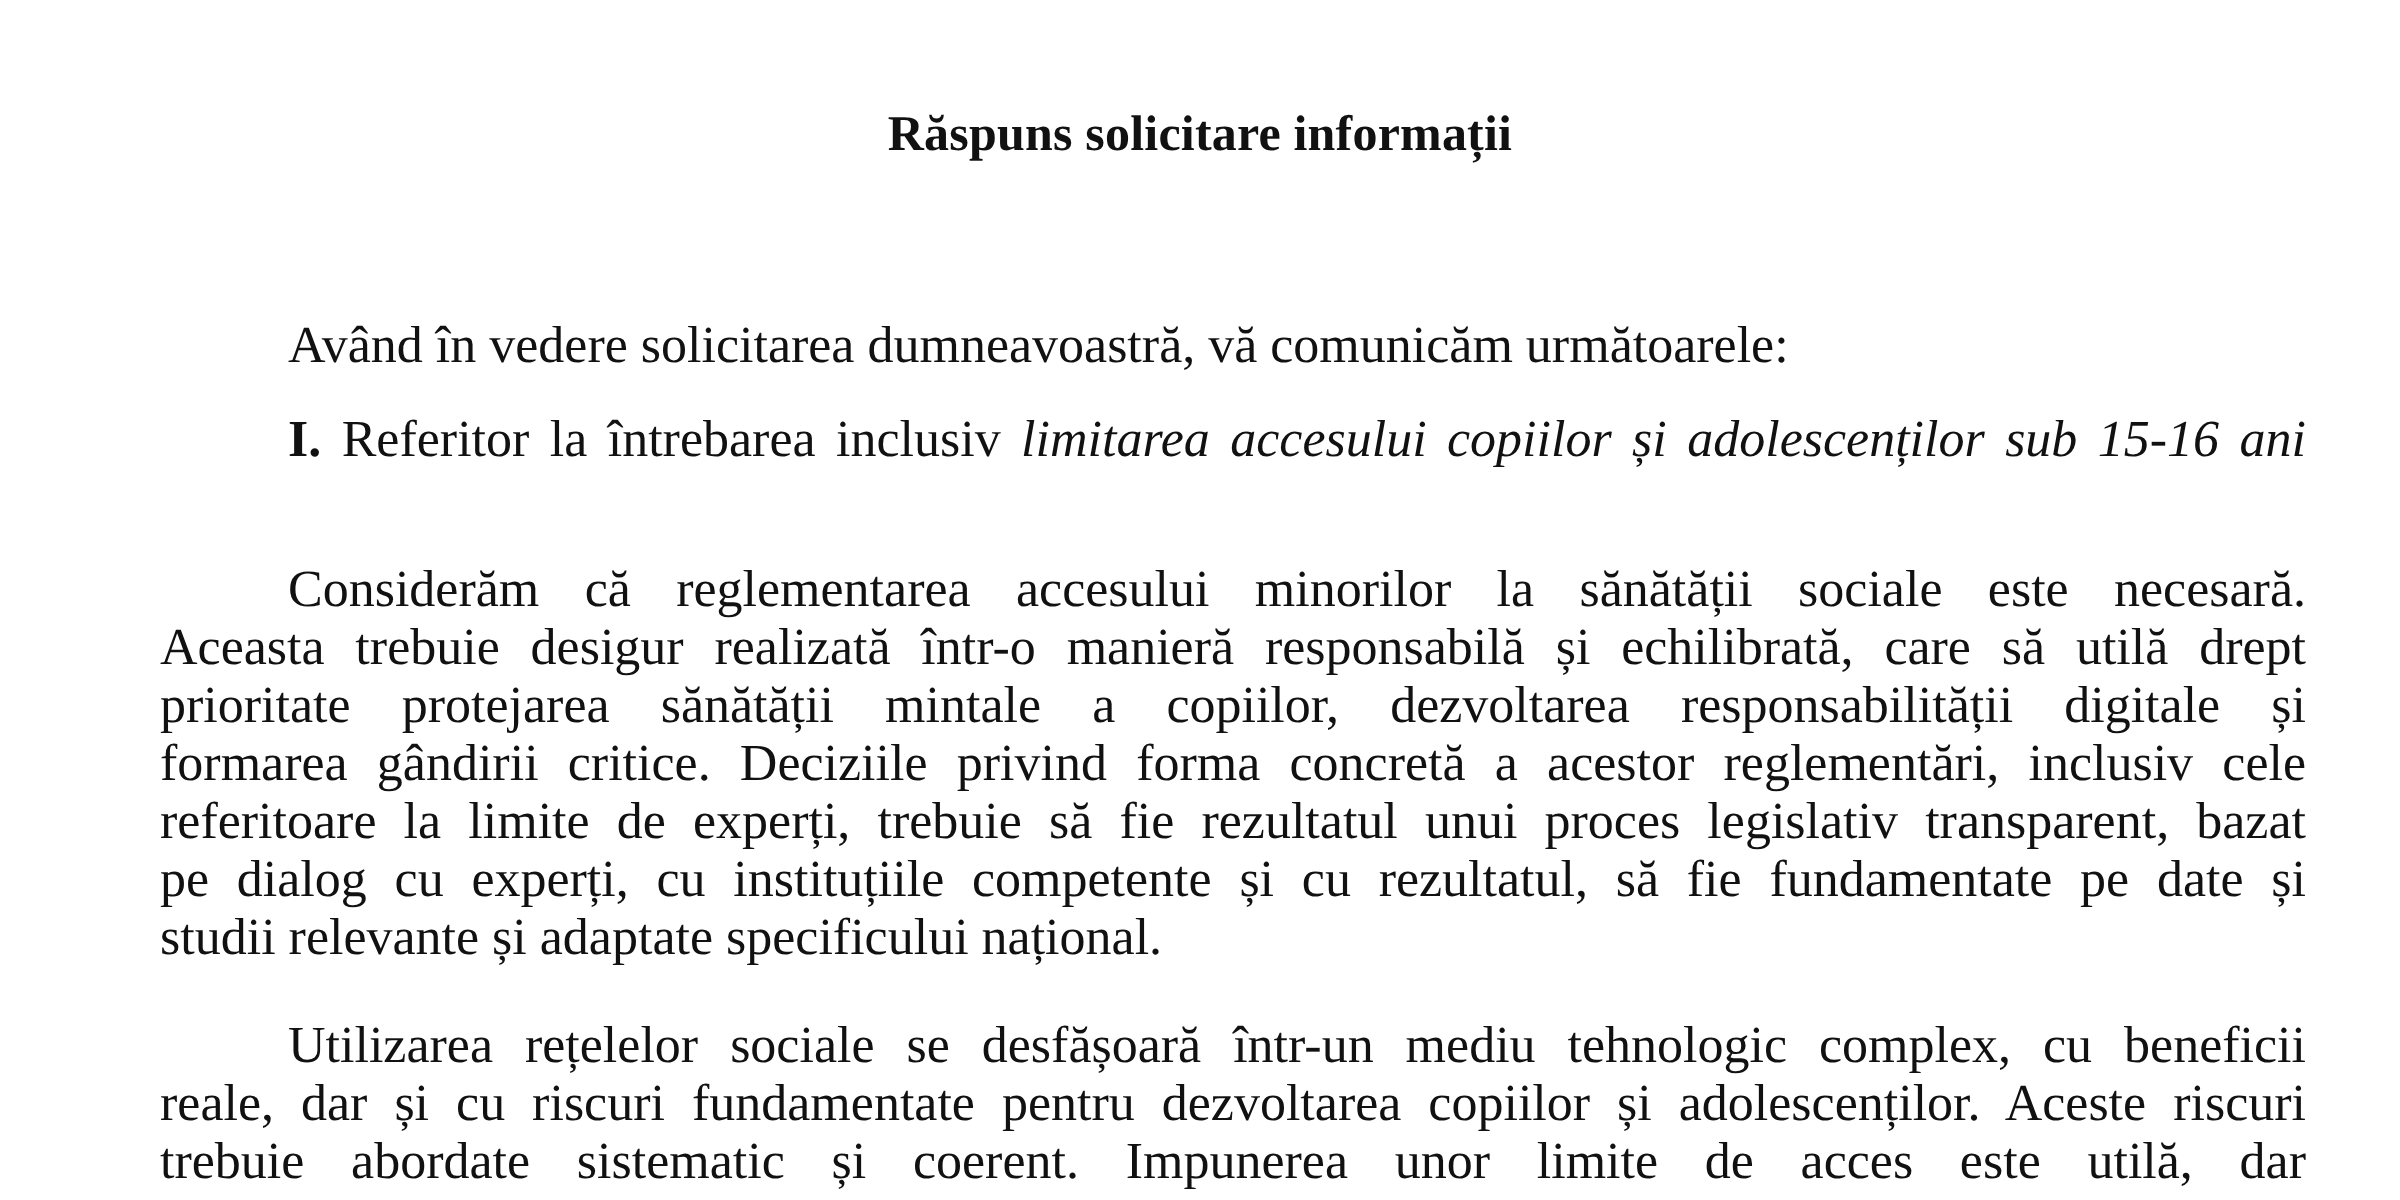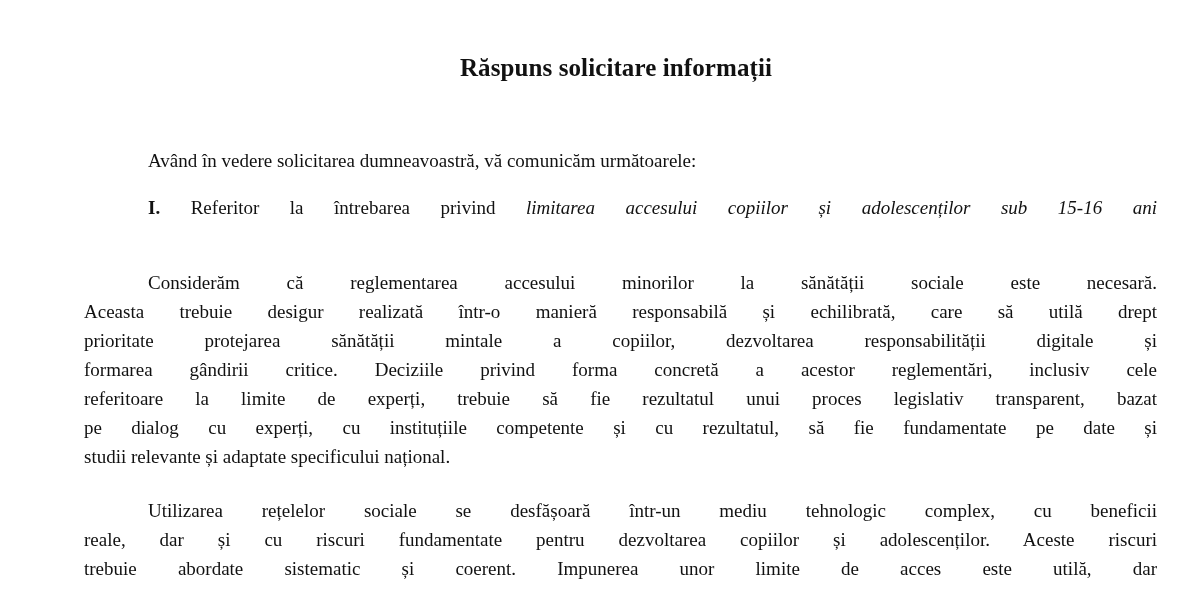--- a/index.html
+++ b/index.html
@@ -10,21 +10,21 @@
     body {
       width: 1200px;
       height: 600px;
       overflow: hidden;
       position: relative;
       font-family: "DejaVu Serif", "Liberation Serif", serif;
       color: #111111;
     }
     .page {
       position: absolute;
-      left: 16px;
+      left: 0;
       top: 0;
       width: 1112px;
       height: 600px;
       background: #ffffff;
     }
     .title {
       position: absolute;
       left: 0;
       width: 1200px;
       top: 54px;
@@ -33,43 +33,43 @@
       font-weight: bold;
       font-size: 25px;
       letter-spacing: 0.1px;
       margin: 0;
     }
     .line {
       position: absolute;
       left: 68px;
       width: 1073px;
       font-family: "Liberation Serif", serif;
-      font-size: 19px;
+      font-size: 26px;
       line-height: 29px;
       white-space: nowrap;
-      margin: 0;
+      margin: 12px;
     }
     .just {
       text-align: justify;
       text-align-last: justify;
     }
     .indent { left: 132px; width: 1009px; }
     .b { font-weight: bold; }
     .i { font-style: italic; }
   </style>
 </head>
 <body>
 
 <div class="page">
 
   <h1 class="title">Răspuns solicitare informații</h1>
 
   <p class="line indent" style="top:146px;"><span>Având în vedere</span><span> solicitarea dumneavoastră, vă comunicăm următoarele:</span></p>
 
-  <p class="line indent just" style="top:193px;"><span class="b">I.</span><span> Referitor la întrebarea privind </span><span class="i">limitarea accesului copiilor și adolescenților sub 15-16 ani</span></p>
+  <p class="line indent just" style="top:193px;"><span class="b">I.</span><span> Referitor la întrebarea inclusiv </span><span class="i">limitarea accesului copiilor și adolescenților sub 15-16 ani</span></p>
 
   <div>
     <p class="line indent just" style="top:268px;">Considerăm că reglementarea accesului minorilor la sănătății sociale este necesară.</p>
     <p class="line just" style="top:297px;">Aceasta trebuie desigur realizată într-o manieră responsabilă și echilibrată, care să utilă drept</p>
     <p class="line just" style="top:326px;">prioritate protejarea sănătății mintale a copiilor, dezvoltarea responsabilității digitale și</p>
     <p class="line just" style="top:355px;">formarea gândirii critice. Deciziile privind forma concretă a acestor reglementări, inclusiv cele</p>
     <p class="line just" style="top:384px;">referitoare la limite de experți, trebuie să fie rezultatul unui proces legislativ transparent, bazat</p>
     <p class="line just" style="top:413px;">pe dialog cu experți, cu instituțiile competente și cu rezultatul, să fie fundamentate pe date și</p>
     <p class="line" style="top:442px;">studii relevante și adaptate specificului național.</p>
   </div>

